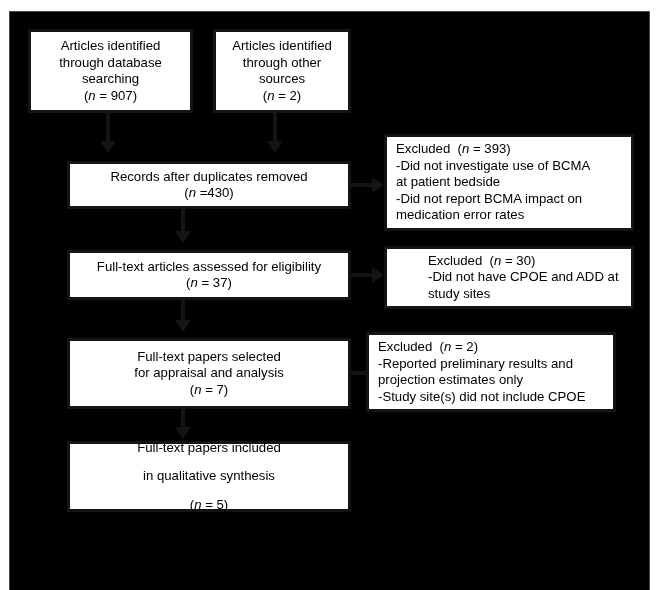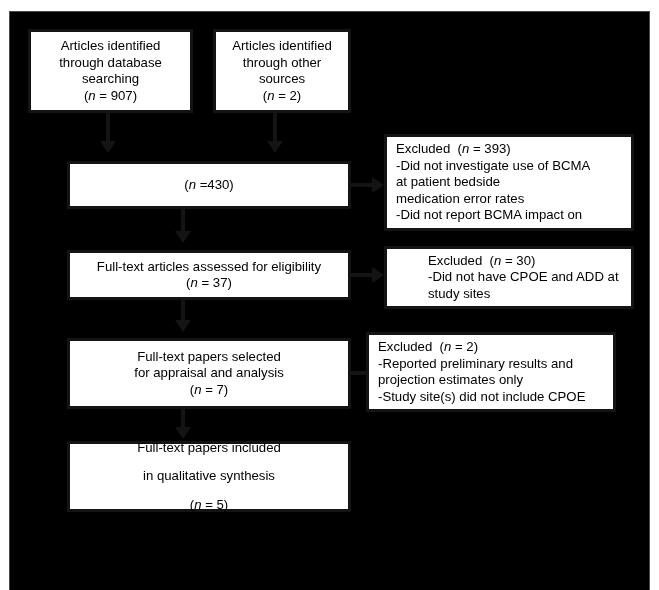--- a/index.html
+++ b/index.html
@@ -106,32 +106,33 @@
       <span class="ln"><span>(</span><em class="ital">n</em><span> = 2)</span></span>
     </div>
 
     <div class="vline" style="left:96px; top:101px; height:32px;"></div>
     <div class="arrow-down" style="left:90px; top:129px;"></div>
 
     <div class="vline" style="left:263px; top:101px; height:32px;"></div>
     <div class="arrow-down" style="left:257px; top:129px;"></div>
 
     <div class="node center" style="left:57px; top:149px; width:284px; height:48px;">
+      <span class="ln">Records after duplicates removed</span>
       <span class="ln"><span>(</span><em class="ital">n</em><span> =430)</span></span>
     </div>
 
     <div class="hline" style="left:341px; top:171px; width:24px;"></div>
     <div class="arrow-right" style="left:362px; top:165px;"></div>
 
     <div class="node left" style="left:374px; top:122px; width:250px; height:97px;">
       <span class="ln"><span>Excluded  (</span><em class="ital">n</em><span> = 393)</span></span>
       <span class="ln">-Did not investigate use of BCMA</span>
       <span class="ln">at patient bedside</span>
+      <span class="ln">-Did not report BCMA impact on</span>
       <span class="ln">medication error rates</span>
-      <span class="ln">-Did not report BCMA impact on</span>
     </div>
 
     <div class="vline" style="left:171px; top:197px; height:26px;"></div>
     <div class="arrow-down" style="left:165px; top:219px;"></div>
 
     <div class="node center" style="left:57px; top:238px; width:284px; height:50px;">
       <span class="ln">Full-text articles assessed for eligibility</span>
       <span class="ln"><span>(</span><em class="ital">n</em><span> = 37)</span></span>
     </div>
 

